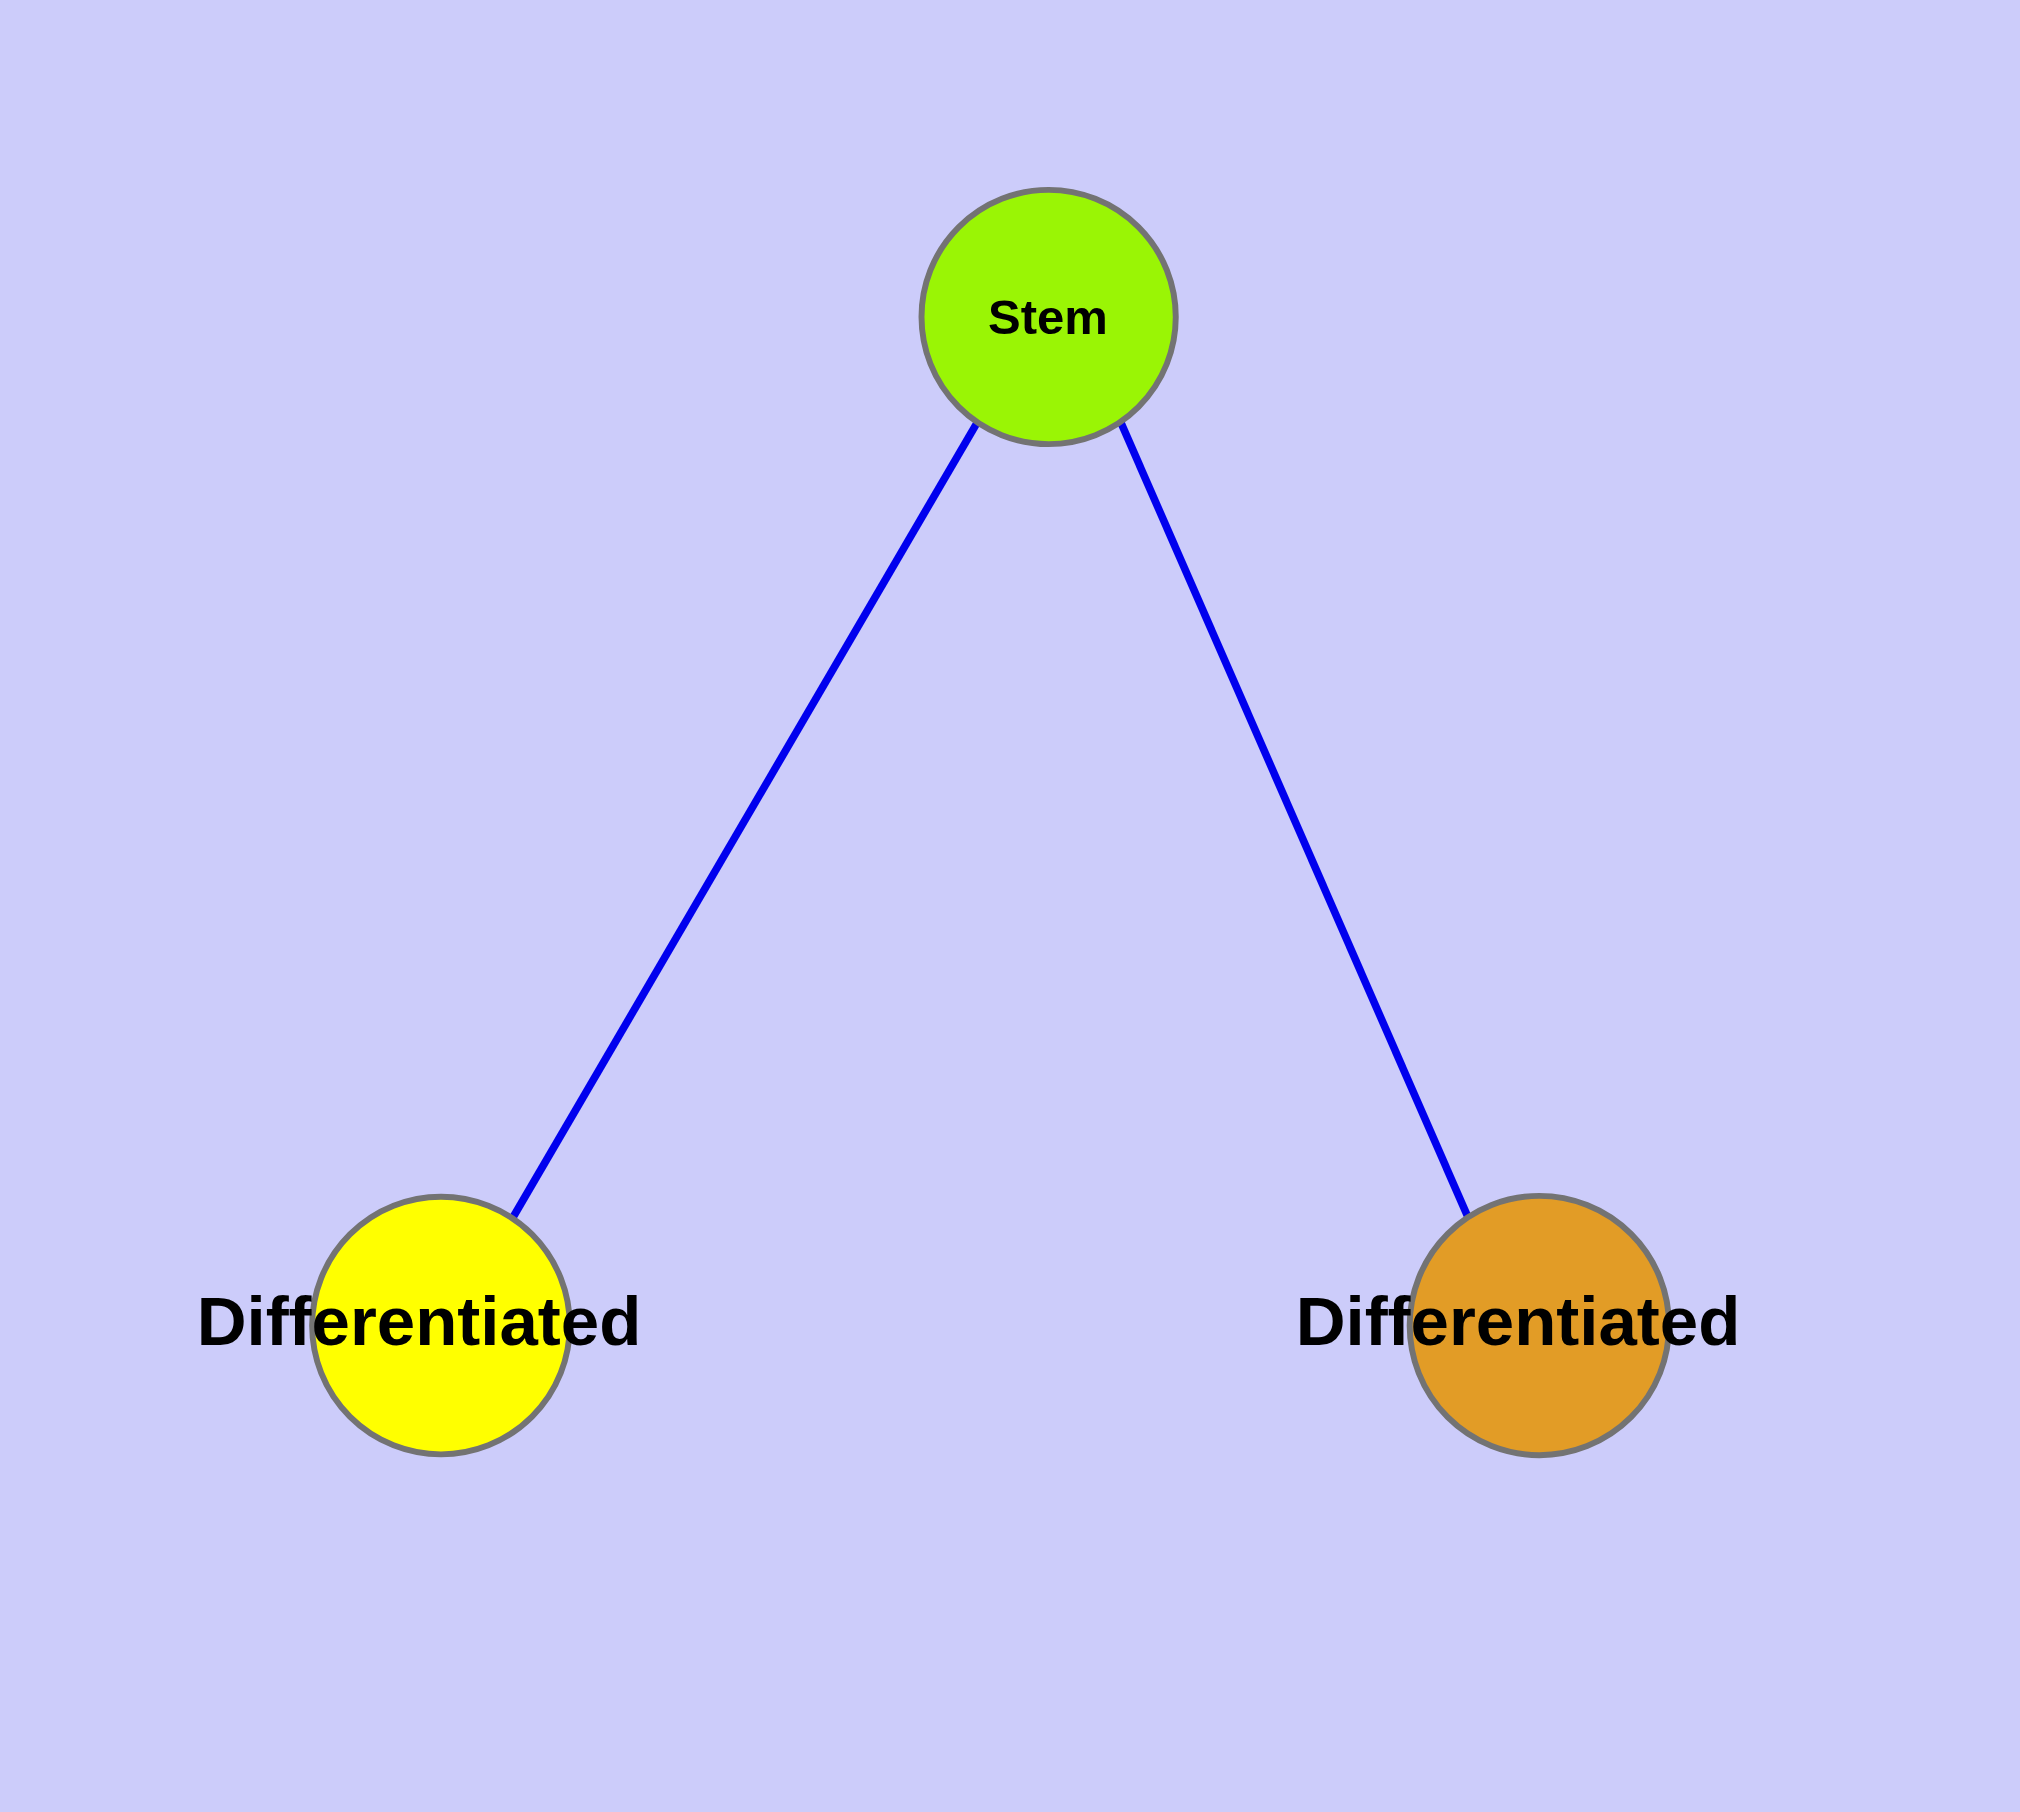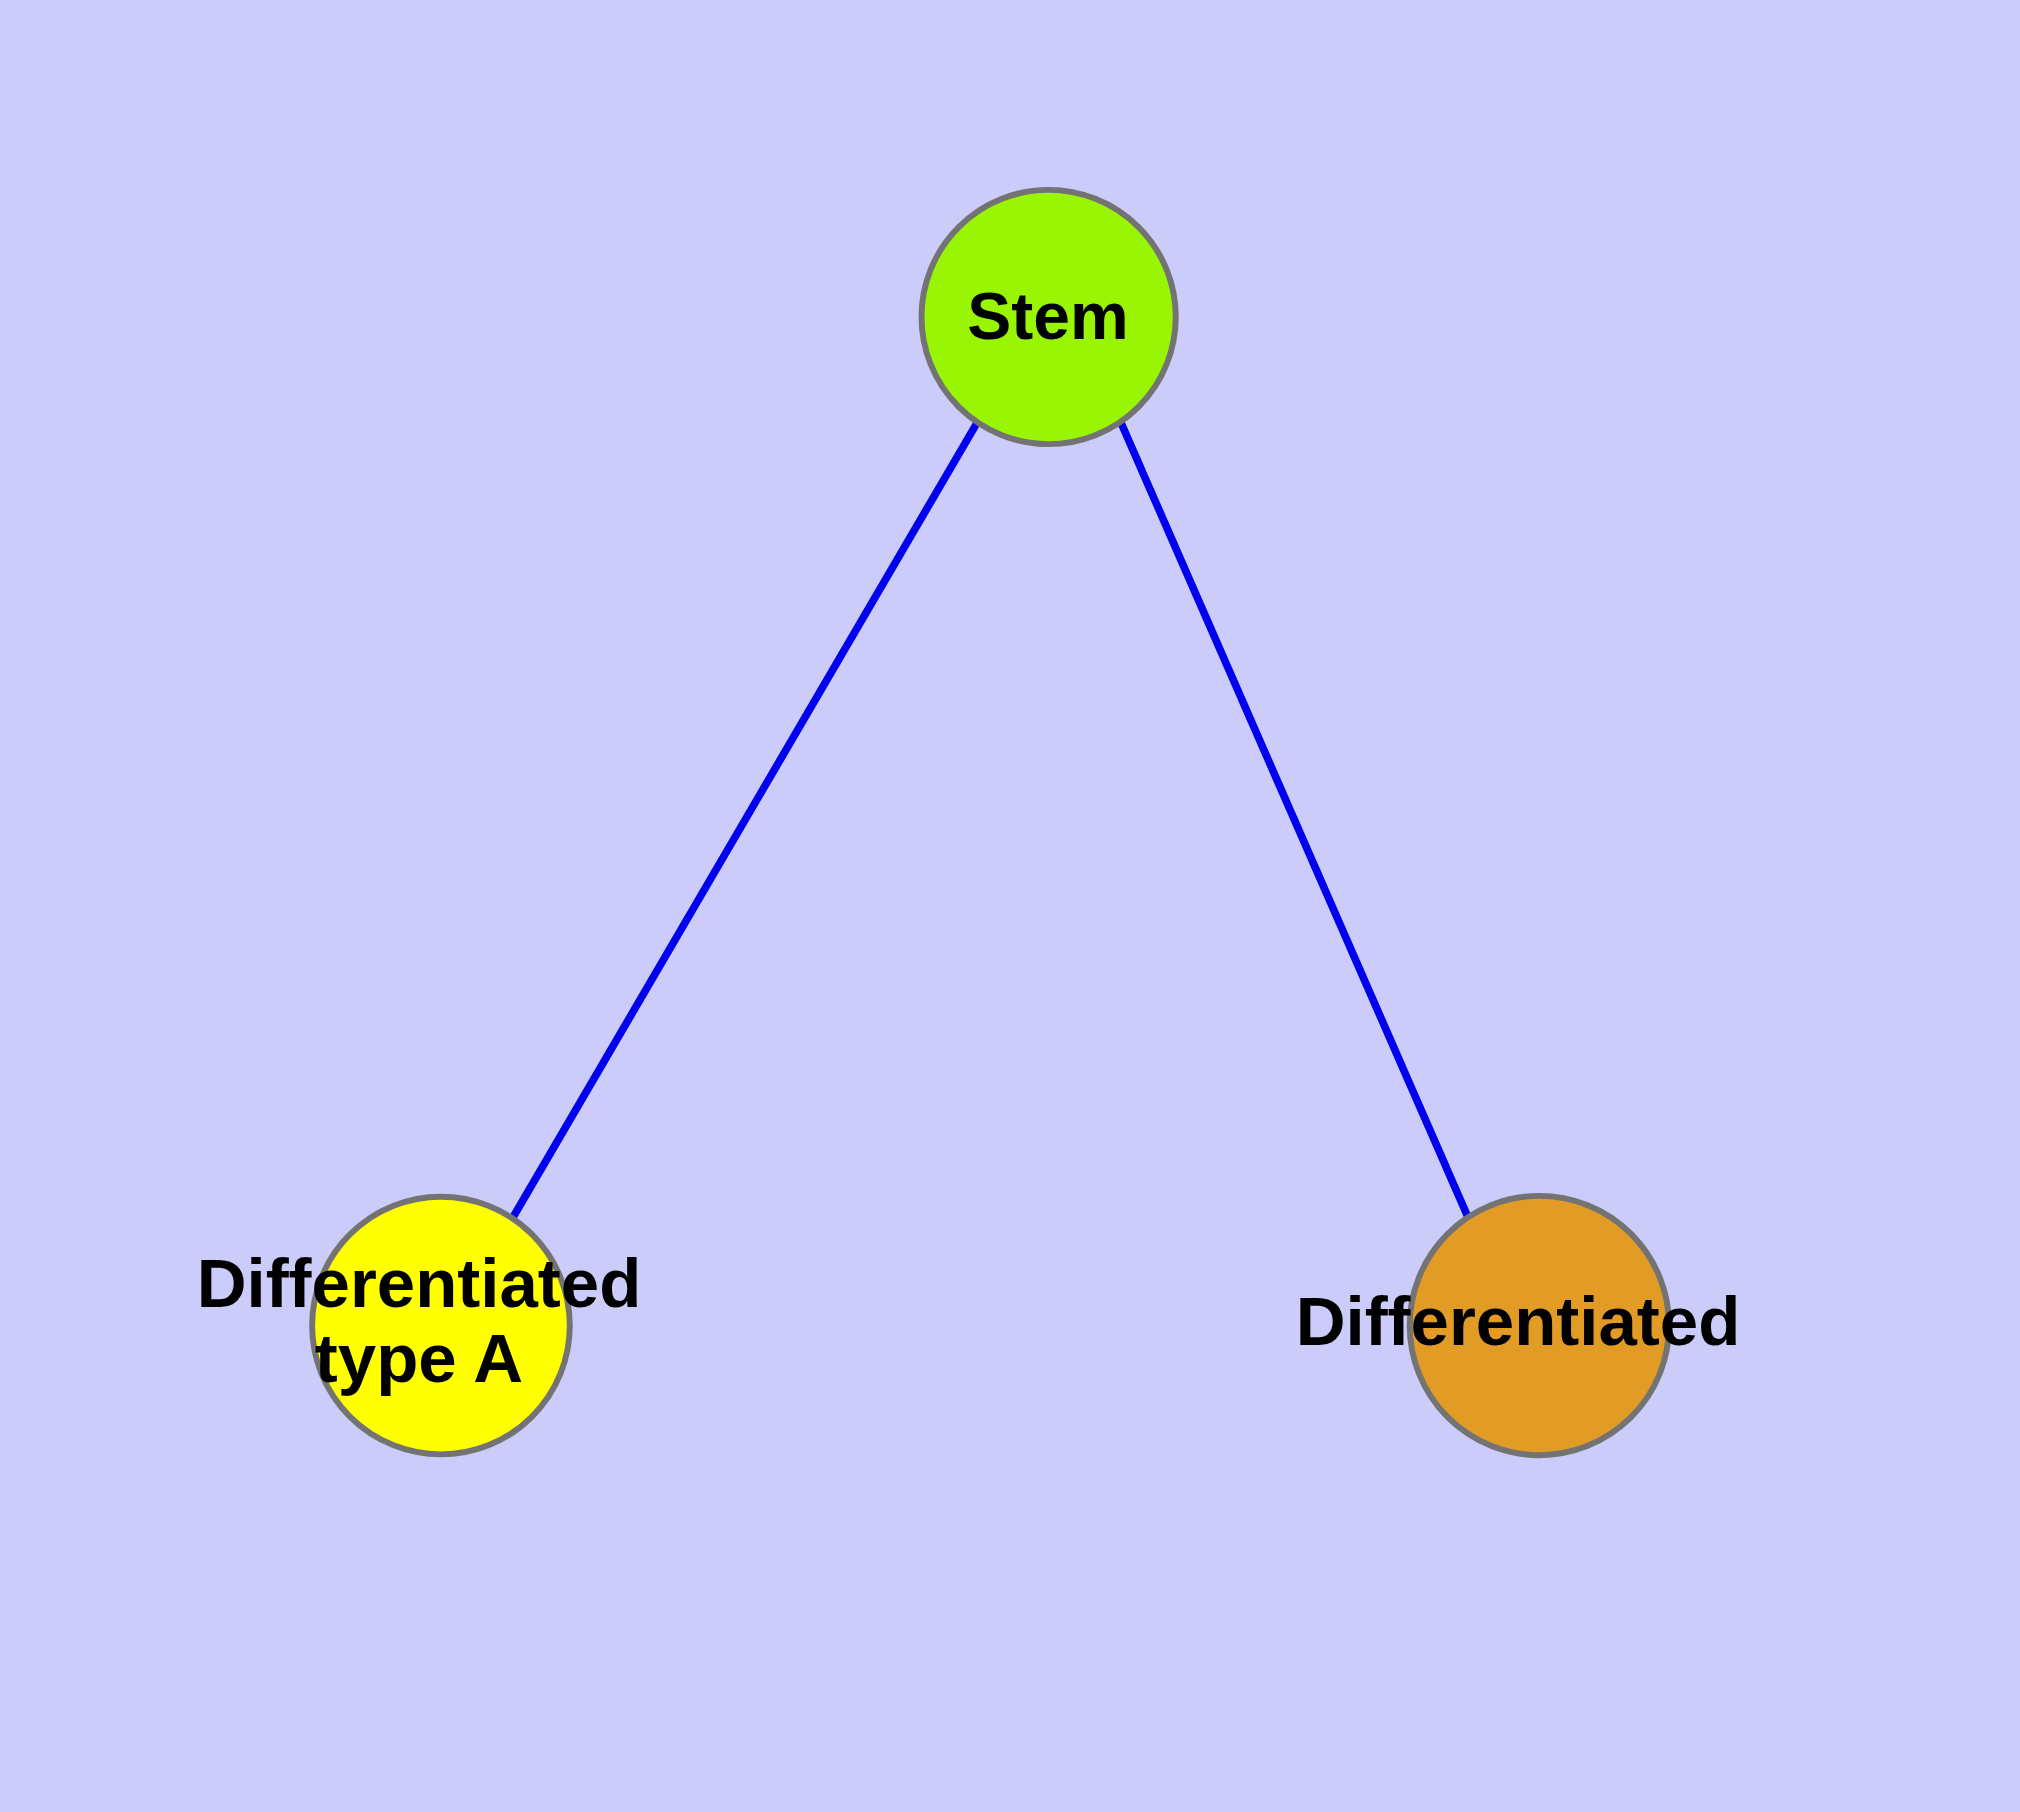--- a/index.html
+++ b/index.html
@@ -27,21 +27,21 @@
     color: #000000;
     font-family: "Liberation Sans", sans-serif;
     font-weight: bold;
     text-align: center;
     line-height: 1.08;
     white-space: nowrap;
     pointer-events: none;
     user-select: none;
   }
   .label-stem {
-    font-size: 66px;
+    font-size: 49px;
     left: 1048px;
     top: 317px;
     transform: translate(-50%, -50%);
   }
   .label-a {
     font-size: 69px;
     left: 419px;
     top: 1322px;
     transform: translate(-50%, -50%);
   }
@@ -69,21 +69,20 @@
         <circle cx="1816" cy="1564" r="153" fill="#e29c26" stroke="#737373" stroke-width="7"></circle>
       </g>
   </svg>
 
   <div class="node-label label-stem">
     <span class="label-line">Stem</span>
   </div>
 
   <div class="node-label label-a">
     <span class="label-line">Differentiated</span>
-    <span class="label-line">type A</span>
   </div>
 
   <div class="node-label label-b">
     <span class="label-line">Differentiated</span>
   </div>
 
 </div>
 
 
 </body></html>

